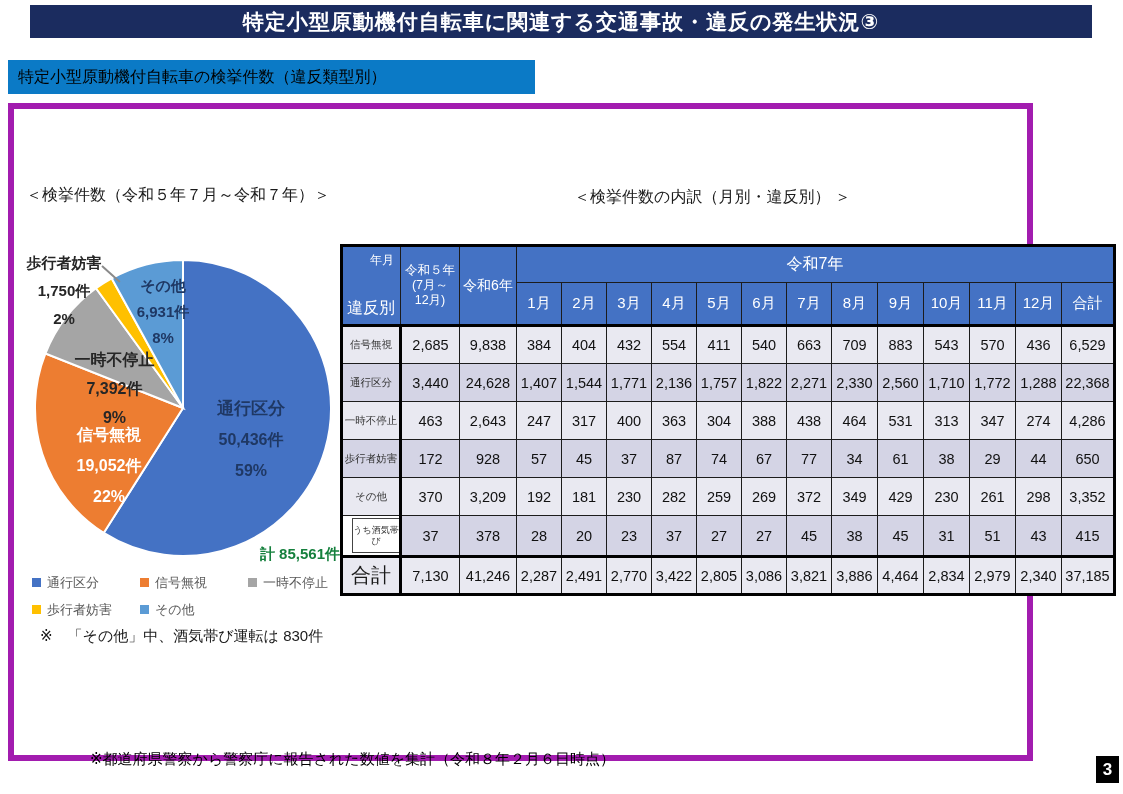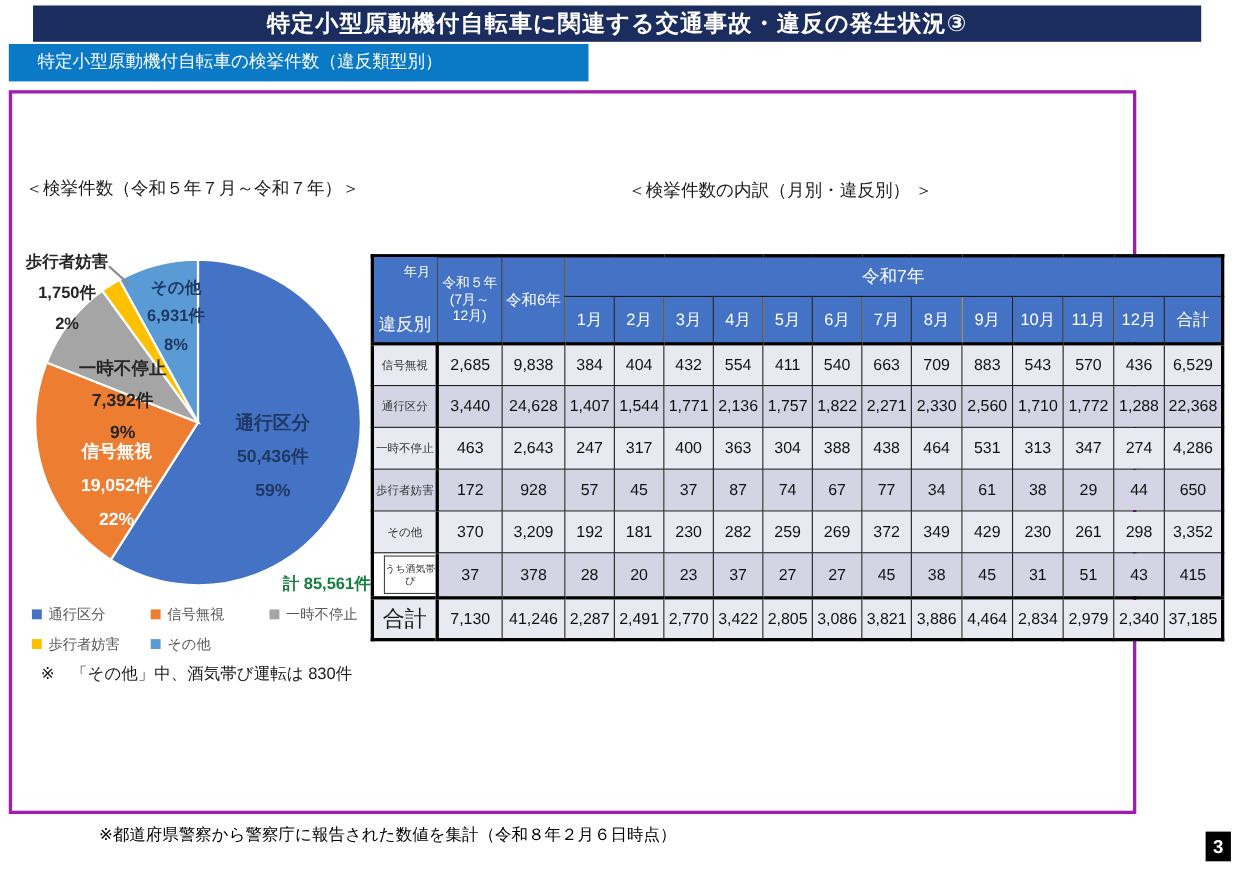--- a/index.html
+++ b/index.html
@@ -6,27 +6,27 @@
   body{
     width:1123px;height:794px;position:relative;overflow:hidden;background:#ffffff;
     font-family:"Liberation Sans","DejaVu Sans",sans-serif;color:#1a1a1a;
   }
   
   .top-banner{
     position:absolute;left:30px;top:5px;width:1062px;height:33px;background:#1B2C5F;
     color:#fff;font-size:21px;font-weight:bold;text-align:center;line-height:33px;letter-spacing:1px;
   }
   .sub-banner{
-    position:absolute;left:8px;top:40px;width:527px;height:34px;background:#0B7AC6;
-    color:#ffffff;font-size:16px;line-height:34px;padding-left:26px;box-sizing:border-box;
+    position:absolute;left:8px;top:60px;width:527px;height:34px;background:#0B7AC6;
+    color:#000000;font-size:16px;line-height:34px;padding-left:10px;box-sizing:border-box;
   }
   
   .panel{
-    position:absolute;left:8px;top:82px;width:1025px;height:658px;background:#fff;
-    border:3px solid #a21caf;box-sizing:border-box;
+    position:absolute;left:8px;top:103px;width:1025px;height:658px;background:#fff;
+    border:6px solid #a21caf;box-sizing:border-box;
   }
   .section-title{position:absolute;font-size:16px;color:#1a1a1a;white-space:nowrap;}
   .left-title{left:12px;top:76px;}
   .right-title{left:560px;top:78px;}
   
   .pie-wrap{position:absolute;left:17px;top:147px;width:304px;height:304px;}
   .pie-label{position:absolute;text-align:center;font-weight:bold;}
   .pie-label div{white-space:nowrap;}
   .pl-0{left:162px;top:284px;width:150px;line-height:31px;font-size:16px;}
   .pl-0 .l1{font-size:17px;}
@@ -37,21 +37,21 @@
   .leader-line{position:absolute;left:88px;top:156px;width:24px;height:0;border-top:2px solid #8a8a8a;transform:rotate(42deg);transform-origin:left center;}
   .pie-total{position:absolute;left:148px;top:436px;width:178px;text-align:right;font-size:15px;font-weight:600;color:#15803d;}
   
   .legend{position:absolute;left:18px;top:460px;width:335px;display:flex;flex-wrap:wrap;}
   .legend-item{width:108px;height:27px;display:flex;align-items:center;}
   .legend-swatch{width:9px;height:9px;margin-right:6px;flex:0 0 9px;}
   .legend-label{font-size:13px;color:#595959;white-space:nowrap;}
   .pie-note{position:absolute;left:26px;top:518px;font-size:15px;color:#1a1a1a;white-space:nowrap;}
   
   .table-wrap{position:absolute;left:326px;top:135px;}
-  table.crackdown{border-collapse:collapse;table-layout:fixed;width:773px;border:3px solid #000;margin-top:11px;}
+  table.crackdown{border-collapse:collapse;table-layout:fixed;width:773px;border:3px solid #000;}
   table.crackdown th,table.crackdown td{border:1px solid #1c1c1c;padding:0;text-align:center;vertical-align:middle;overflow:hidden;}
   table.crackdown th{background:#4472C4;color:#fff;font-weight:normal;}
   th.corner{position:relative;border-right:3px solid #000;
     background-image:linear-gradient(to bottom right,transparent calc(50% - 1px),#10182e calc(50% - 1px),#10182e calc(50% + 1px),transparent calc(50% + 1px));}
   th.corner .c-top{position:absolute;top:5px;right:6px;font-size:12px;}
   th.corner .c-bottom{position:absolute;bottom:5px;left:4px;font-size:16px;}
   th.h-r5{font-size:12.5px;line-height:1.2;white-space:pre-line;}
   th.h-r6{font-size:14px;}
   th.h-r7{font-size:16px;}
   th.h-month{font-size:15px;}

